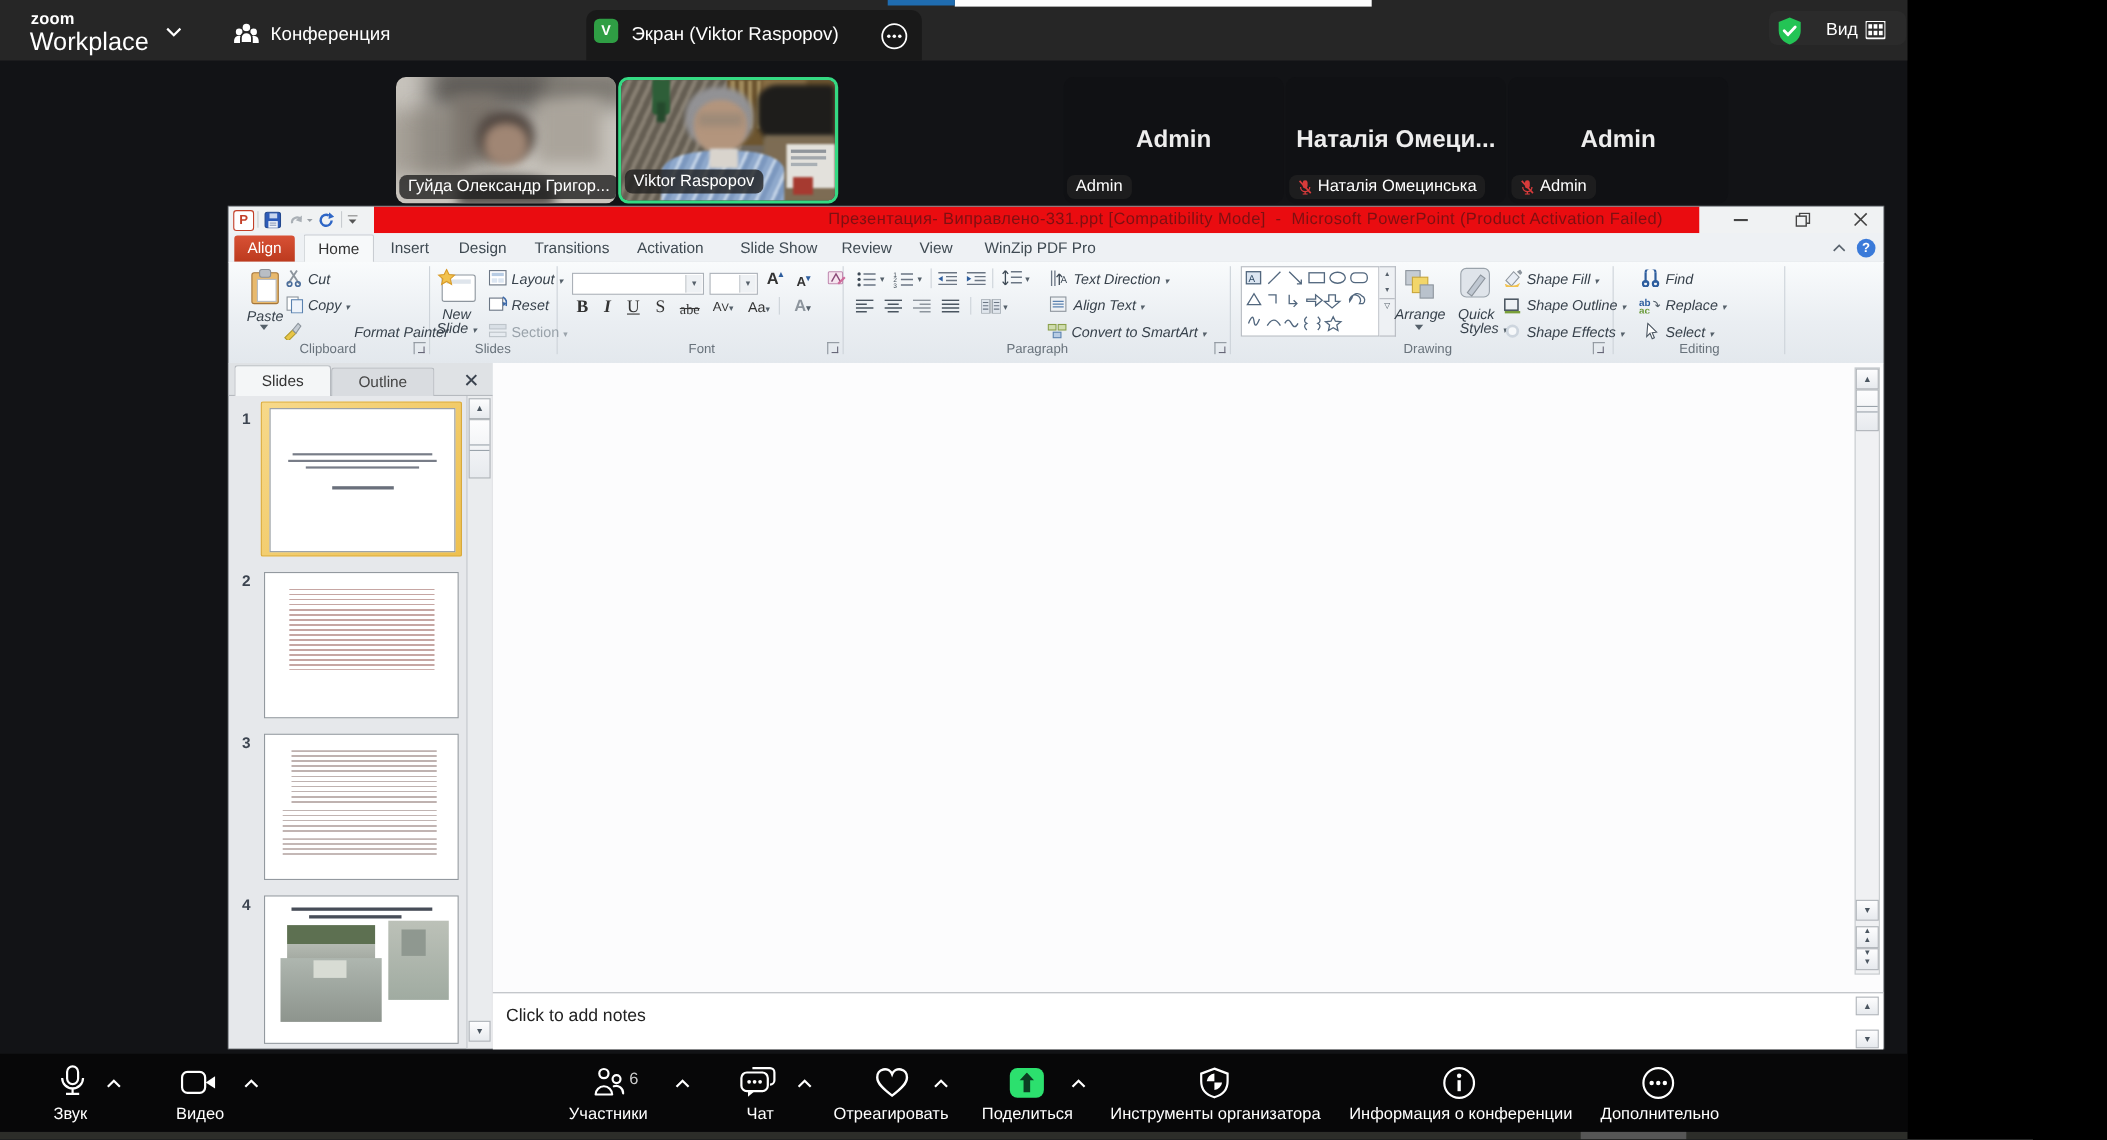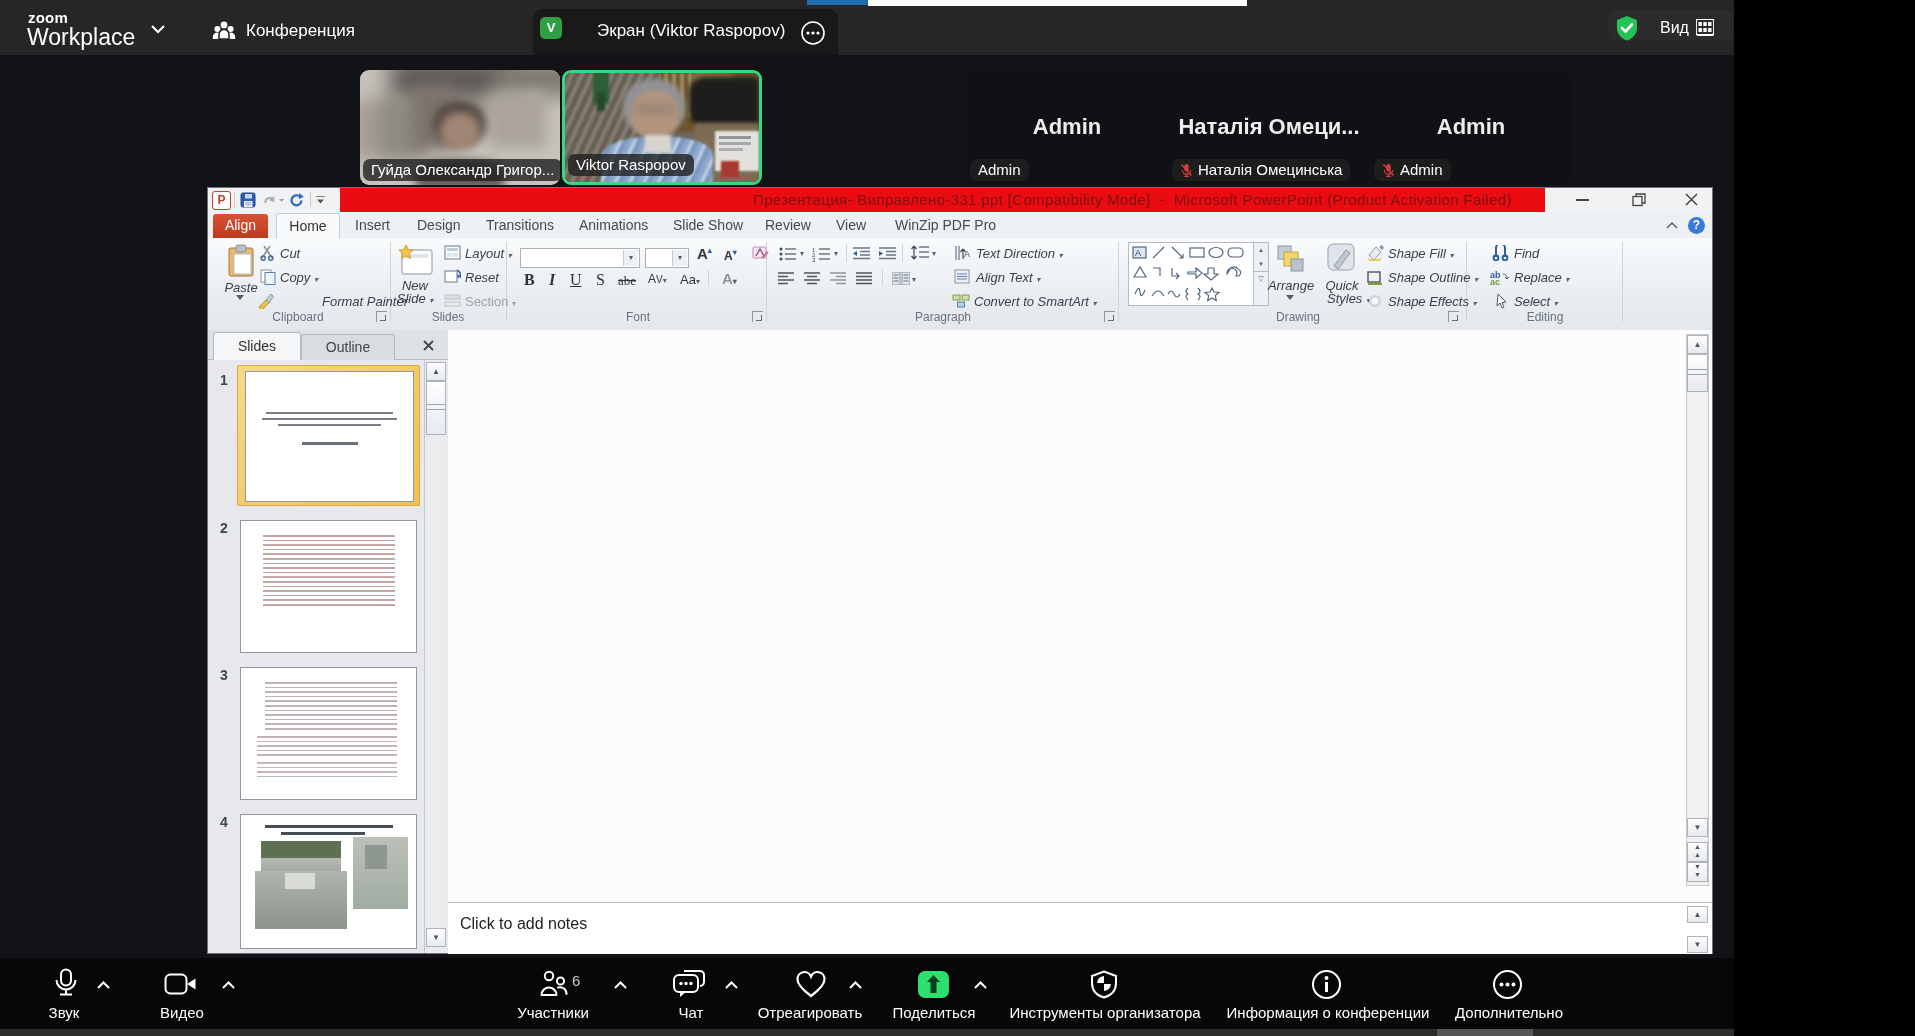--- a/index.html
+++ b/index.html
@@ -6,21 +6,21 @@
   #root{position:relative;width:1734px;height:1036px;overflow:hidden;background:#121316;font-family:"Liberation Sans",sans-serif;}
   .abs{position:absolute;}
   
   .topbar{left:0;top:0;width:1915px;height:55px;background:#262626;}
   .zlogo1{left:28px;top:9px;color:#fff;font-size:15px;font-weight:700;letter-spacing:.2px;}
   .zlogo2{left:27px;top:24px;color:#fff;font-size:23px;font-weight:400;}
   .chev{stroke:#fff;stroke-width:2;fill:none;}
   .topconf{left:246px;top:21px;color:#fff;font-size:17px;}
   .toptab{left:533px;top:9px;width:305px;height:46px;background:#191919;border-radius:10px 10px 0 0;}
   .tabv{left:540px;top:17px;width:22px;height:22px;border-radius:5px;background:#2f9e44;color:#fff;font-size:13px;font-weight:700;text-align:center;line-height:22px;}
-  .tabtxt{left:574px;top:21px;color:#fff;font-size:17px;margin-left:23px;}
+  .tabtxt{left:574px;top:21px;color:#fff;font-size:17px;}
   .viewpill{left:1608px;top:10px;width:125px;height:31px;background:#2b2b2b;border-radius:8px;}
   .vidtxt{left:1660px;top:19px;color:#fff;font-size:16px;}
   .sliverw{left:868px;top:0;width:379px;height:6px;background:#fdfdfd;}
   .sliverb{left:807px;top:0;width:61px;height:5px;background:#1f6cb0;}
   
   .tile{top:70px;width:200px;height:115px;border-radius:9px;background:#101114;overflow:hidden;}
   .bigname{width:100%;text-align:center;top:44px;color:#ededed;font-size:22px;font-weight:700;}
   .vlabel{left:3px;bottom:4px;max-width:192px;background:rgba(32,32,32,.8);border-radius:7px;color:#fff;font-size:15px;line-height:22px;padding:0 8px;white-space:nowrap;overflow:hidden;display:flex;align-items:center;gap:5px;position:absolute;}
   
   .ppt{left:208px;top:188px;width:1504px;height:765px;background:#eef1f3;}
@@ -216,21 +216,21 @@
  <svg class="abs" style="left:1477px;top:5px" width="13" height="13" stroke="#444" stroke-width="1.5">
         <path d="M1 1 L12 12 M12 1 L1 12"></path>
       </svg>
 
  <div class="abs tabrow"></div>
  <div class="abs filetab" style="top:26px;">Align</div>
  <div class="abs hometab" style="top:25px;">Home</div>
  <div class="abs rtab" style="left:147px;top:29px;">Insert</div>
  <div class="abs rtab" style="left:209px;top:29px;">Design</div>
  <div class="abs rtab" style="left:278px;top:29px;">Transitions</div>
- <div class="abs rtab" style="left:371px;top:29px;">Animations</div>
+ <div class="abs rtab" style="left:371px;top:29px;">Activation</div>
  <div class="abs rtab" style="left:465px;top:29px;">Slide Show</div>
  <div class="abs rtab" style="left:557px;top:29px;">Review</div>
  <div class="abs rtab" style="left:628px;top:29px;">View</div>
  <div class="abs rtab" style="left:687px;top:29px;">WinZip PDF Pro</div>
  <svg class="abs" style="left:1458px;top:33px" width="12" height="8">
         <path d="M1 7 L6 2 L11 7" fill="none" stroke="#5a646e" stroke-width="1.5"></path>
       </svg>
  <div class="abs" style="left:1480px;top:29px;width:17px;height:17px;border-radius:50%;background:#3a7ad9;color:#fff;font-size:12px;font-weight:700;text-align:center;line-height:17px;">?</div>
 
  <div class="abs ribbon"></div>

